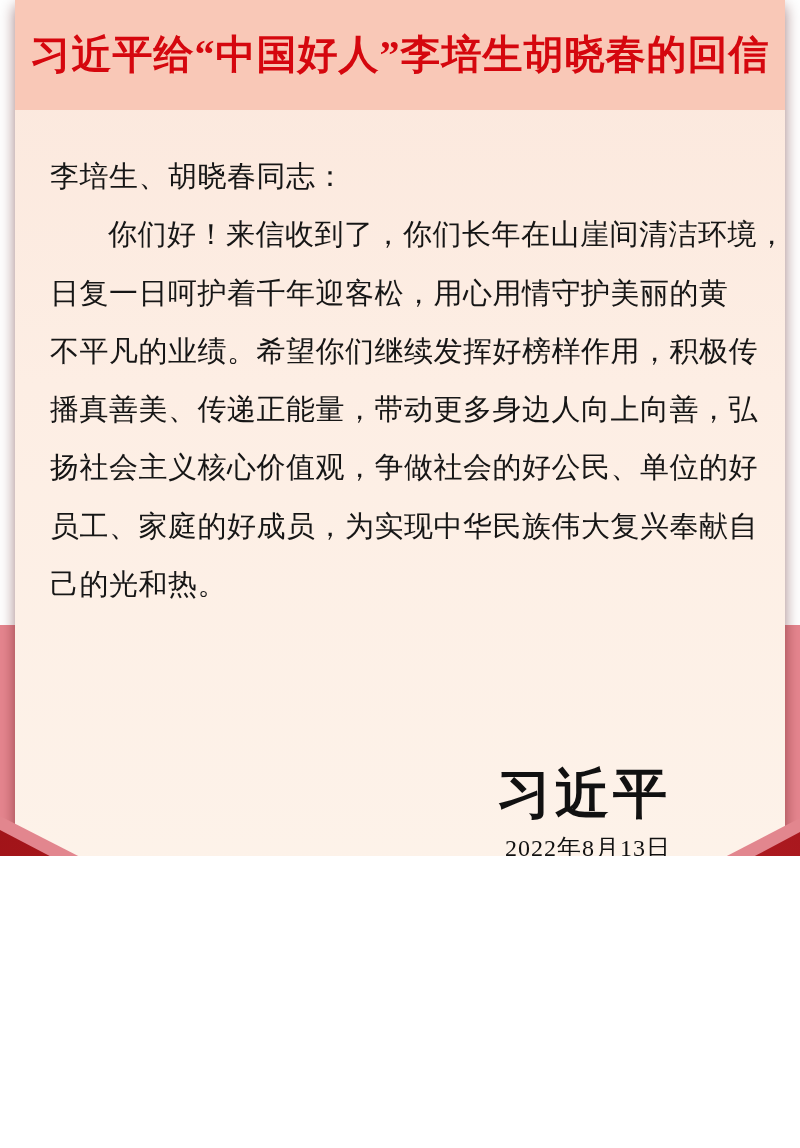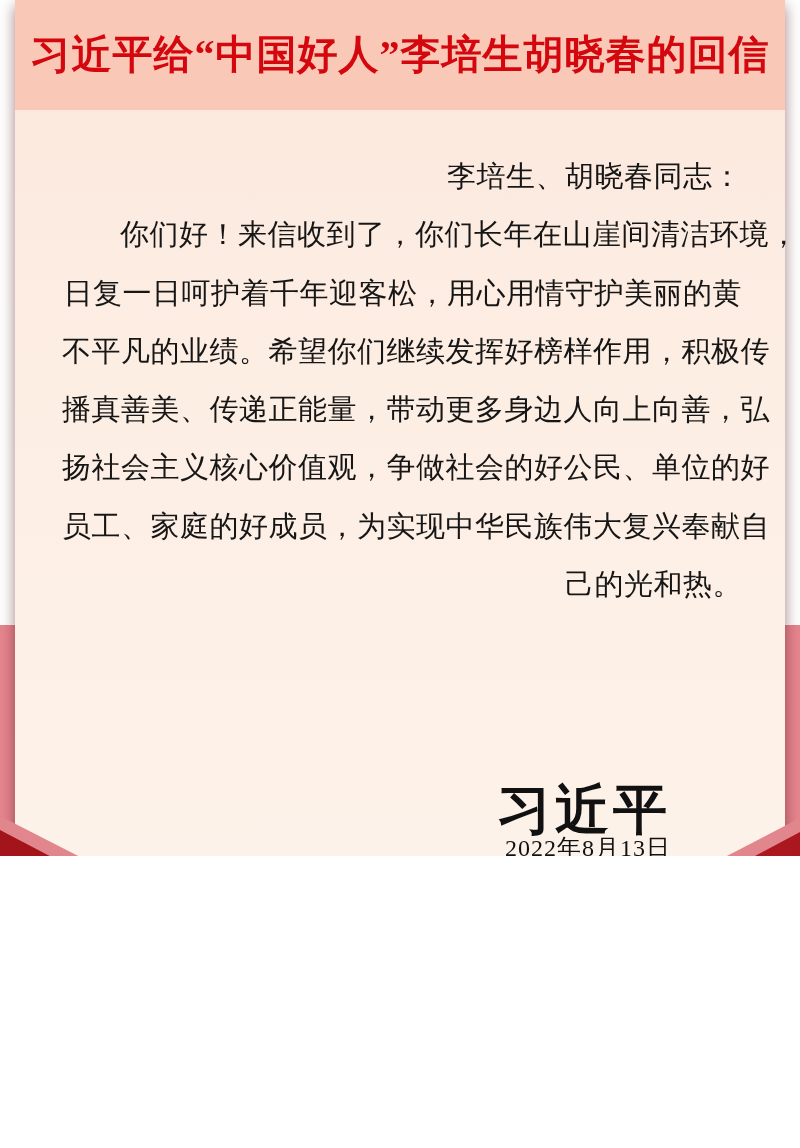--- a/index.html
+++ b/index.html
@@ -24,28 +24,28 @@
     box-shadow:0 6px 14px rgba(70,0,8,.5);
   }
   .title-banner{
     position:absolute;left:0;top:0;width:100%;height:110px;
     background:#f9c8b7;display:flex;align-items:center;justify-content:center;
   }
   .title-banner h1{
     margin:0;font-size:40px;line-height:1;font-weight:bold;color:#d5070e;
     letter-spacing:1px;white-space:nowrap;
   }
-  .letter-body{position:absolute;left:47px;top:147px;width:680px;color:#161616;text-align:right;}
+  .letter-body{position:absolute;left:35px;top:147px;width:680px;color:#161616;}
   .letter-body .line{
     height:58.3px;line-height:58.3px;font-size:29px;white-space:nowrap;
     letter-spacing:0.5px;
   }
   .letter-body .line.indent{padding-left:58px;}
   .signature{
-    position:absolute;top:774px;left:569px;transform:translateX(-50%);
+    position:absolute;top:758px;left:569px;transform:translateX(-50%);
     font-size:54px;font-weight:bold;color:#111;white-space:nowrap;letter-spacing:4px;
   }
   .letter-date{
     position:absolute;top:832px;left:573px;transform:translateX(-50%);
     font-size:24px;color:#111;white-space:nowrap;letter-spacing:1px;
   }
   
   .flap,.flap-hl{position:absolute;left:0;top:0;width:800px;height:1148px;}
   .flap-hl{z-index:4;}
   .flap{z-index:5;}

